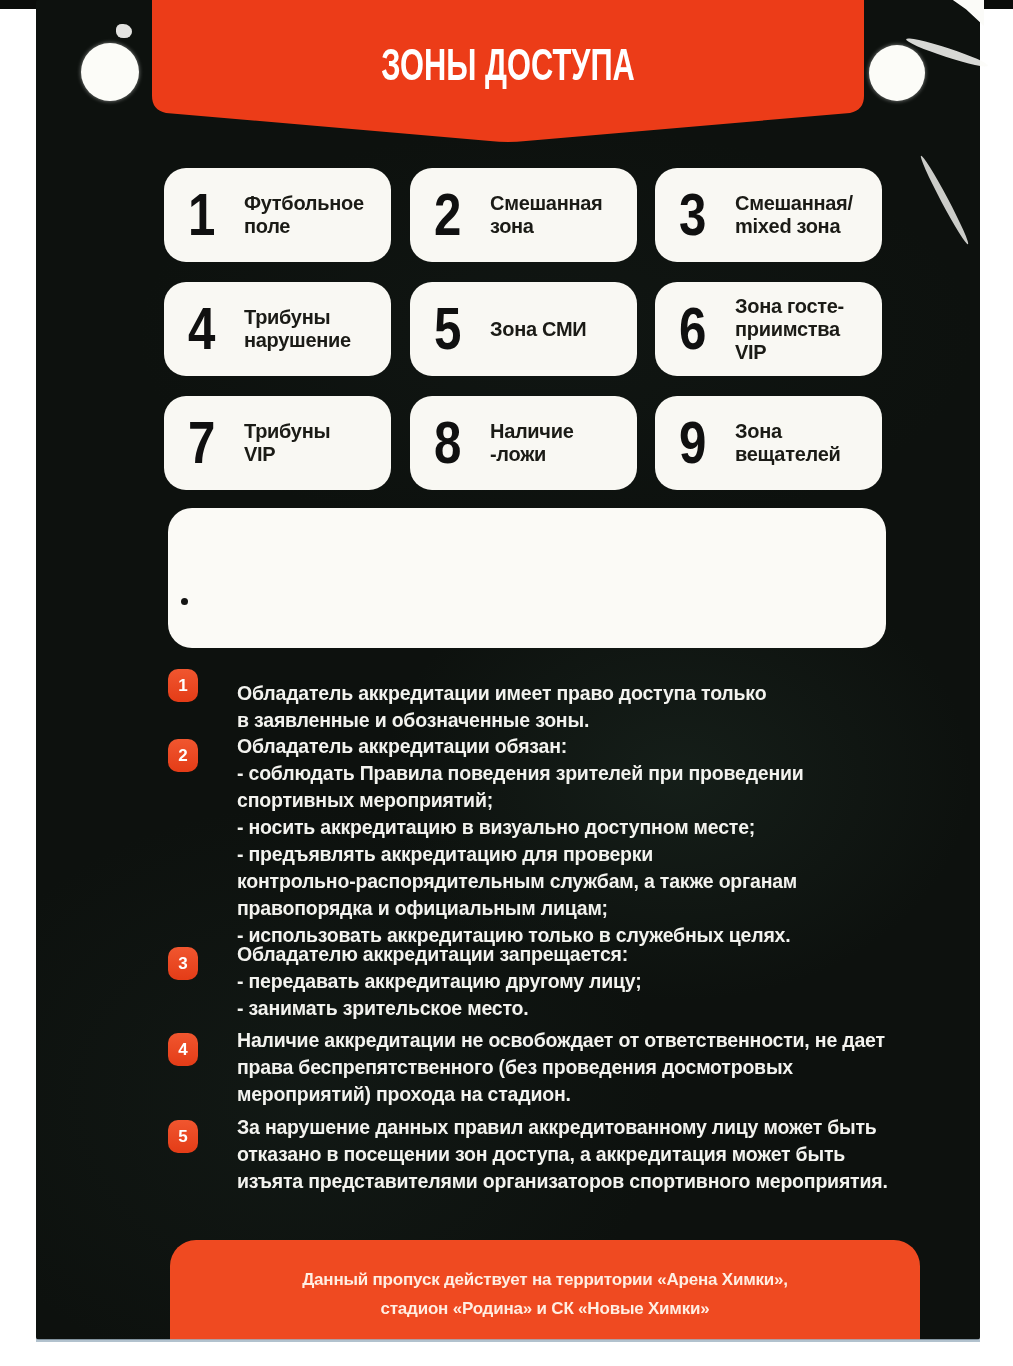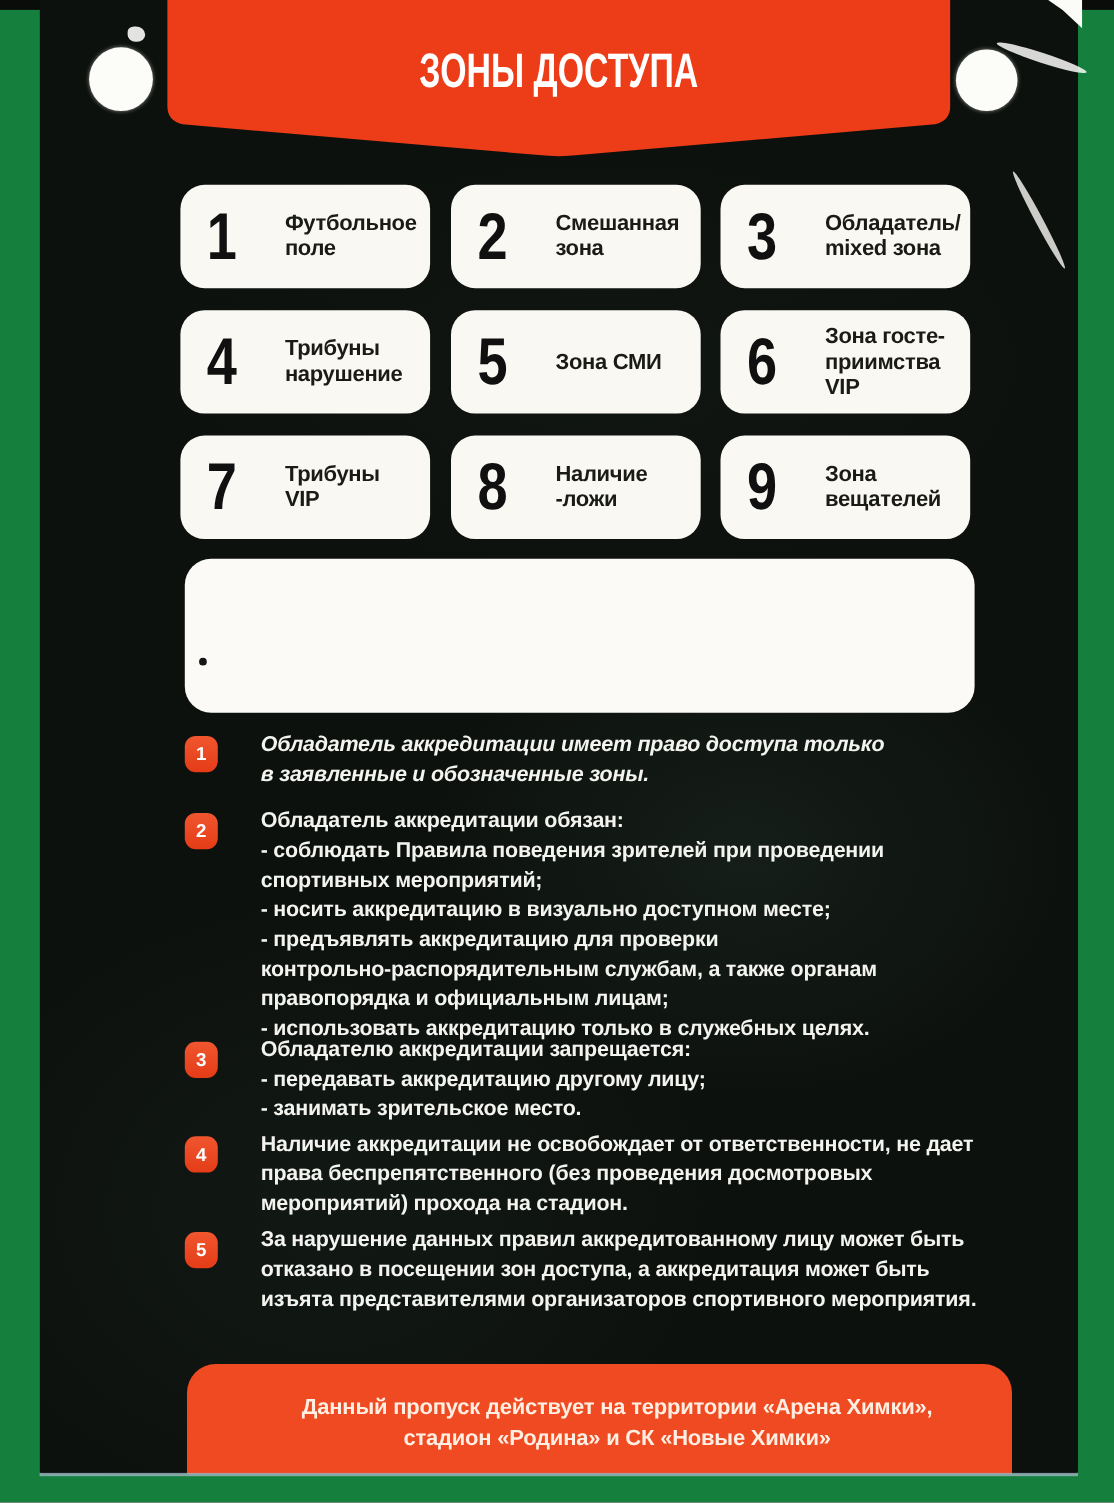--- a/index.html
+++ b/index.html
@@ -1,17 +1,17 @@
 <!DOCTYPE html>
 <html><head>
 <meta charset="utf-8">
 <style>
   html,body{margin:0;padding:0;}
   body{background:#e9e9e6;font-family:"Liberation Sans",sans-serif;}
-  .page{position:relative;width:1013px;height:1366px;background:#15803d;overflow:hidden;margin:0 auto;}
+  .page{position:relative;width:1013px;height:1366px;background:#ffffff;overflow:hidden;margin:0 auto;}
   .top-strip{position:absolute;left:0;top:0;width:1013px;height:9px;background:#0a0c0a;}
   .card{position:absolute;left:36px;top:0;width:944px;height:1340px;background:
     radial-gradient(ellipse 420px 320px at 68% 58%, rgba(42,64,53,.28), transparent 70%),
     radial-gradient(ellipse 520px 420px at 28% 82%, rgba(34,50,44,.22), transparent 70%),
     radial-gradient(ellipse 600px 300px at 55% 25%, rgba(30,42,38,.18), transparent 70%),
     #0d110e;
     border-radius:3px;}
   
   .banner{position:absolute;left:116px;top:0;width:712px;height:144px;}
   .banner svg{display:block;}
@@ -26,35 +26,35 @@
   .tear-notch{right:-4px;top:-2px;width:40px;height:28px;clip-path:polygon(15% 0,100% 0,100% 100%,55% 40%);}
   .scratch1{left:868px;top:48px;width:86px;height:9px;border-radius:50%;transform:rotate(18deg);opacity:.85;}
   .scratch2{left:905px;top:150px;width:7px;height:100px;border-radius:50%;transform:rotate(-28deg);opacity:.8;}
   .hole-nick{left:80px;top:24px;width:16px;height:14px;border-radius:40% 60% 50% 50%;opacity:.9;}
   
   .zone{position:absolute;width:227px;height:94px;background:#f9f8f3;border-radius:22px;
     display:flex;align-items:center;box-sizing:border-box;padding-left:24px;}
   .zone-num{font-size:60px;font-weight:bold;color:#101010;transform:scaleX(.82);transform-origin:left center;
     width:56px;flex:none;line-height:60px;}
   .zone-label{font-size:20px;font-weight:bold;color:#1b1b16;line-height:23px;letter-spacing:-.3px;
-    white-space:pre-line;margin-left:15px;}
+    white-space:pre-line;margin-left:0;}
   
   .info-box{position:absolute;left:132px;top:508px;width:718px;height:140px;background:#fbfaf6;border-radius:24px;}
   .info-dot{position:absolute;left:13px;top:90px;width:7px;height:7px;background:#141414;border-radius:50%;}
   
   .rule-badge{position:absolute;width:30px;height:33px;border-radius:10px;
     background:linear-gradient(#f0562f,#e43c17);color:#fff;font-size:17px;font-weight:bold;
     display:flex;align-items:center;justify-content:center;}
   .rule-text{position:absolute;left:201px;width:668px;color:#f3f3ef;font-size:19.5px;font-weight:bold;
     line-height:27px;letter-spacing:-.2px;white-space:pre-line;}
   
   .footer{position:absolute;left:134px;top:1240px;width:750px;height:100px;background:#ef4a21;
     border-radius:26px 26px 0 0;box-sizing:border-box;padding-top:25px;}
-  .footer-text{width:100%;text-align:center;color:#ffeee2;font-size:20px;font-weight:bold;line-height:29px;
-    white-space:pre-line;letter-spacing:-.2px;padding-left:16px;}
+  .footer-text{width:100%;text-align:center;color:#ffeee2;font-size:17px;font-weight:bold;line-height:29px;
+    white-space:pre-line;letter-spacing:-.2px;}
   .bottom-line{position:absolute;left:36px;top:1339px;width:944px;height:3px;background:#9fb3c2;opacity:.8;}
 </style>
 </head>
 <body>
 
 <div class="page">
   <div class="top-strip"></div>
 
   <div class="card">
 
@@ -77,21 +77,21 @@
       <span class="zone-label">Футбольное
 поле</span>
     </div>
     <div class="zone" style="left:374px;top:168px;">
       <span class="zone-num">2</span>
       <span class="zone-label">Смешанная
 зона</span>
     </div>
     <div class="zone" style="left:619px;top:168px;">
       <span class="zone-num">3</span>
-      <span class="zone-label">Обладатель/
+      <span class="zone-label">Смешанная/
 mixed зона</span>
     </div>
     <div class="zone" style="left:128px;top:282px;">
       <span class="zone-num">4</span>
       <span class="zone-label">Трибуны
 нарушение</span>
     </div>
     <div class="zone" style="left:374px;top:282px;">
       <span class="zone-num">5</span>
       <span class="zone-label">Зона СМИ</span>
@@ -116,21 +116,21 @@
       <span class="zone-num">9</span>
       <span class="zone-label">Зона
 вещателей</span>
     </div>
 
     <div class="info-box">
       <div class="info-dot"></div>
     </div>
 
     <div class="rule-badge" style="left:132px;top:669px;">1</div>
-    <div class="rule-text" style="top:664px;font-style:italic;">Обладатель аккредитации имеет право доступа только
+    <div class="rule-text" style="top:680px;">Обладатель аккредитации имеет право доступа только
 в заявленные и обозначенные зоны.</div>
 
     <div class="rule-badge" style="left:132px;top:739px;">2</div>
     <div class="rule-text" style="top:733px;">Обладатель аккредитации обязан:
 - соблюдать Правила поведения зрителей при проведении
 спортивных мероприятий;
 - носить аккредитацию в визуально доступном месте;
 - предъявлять аккредитацию для проверки
 контрольно-распорядительным службам, а также органам
 правопорядка и официальным лицам;

